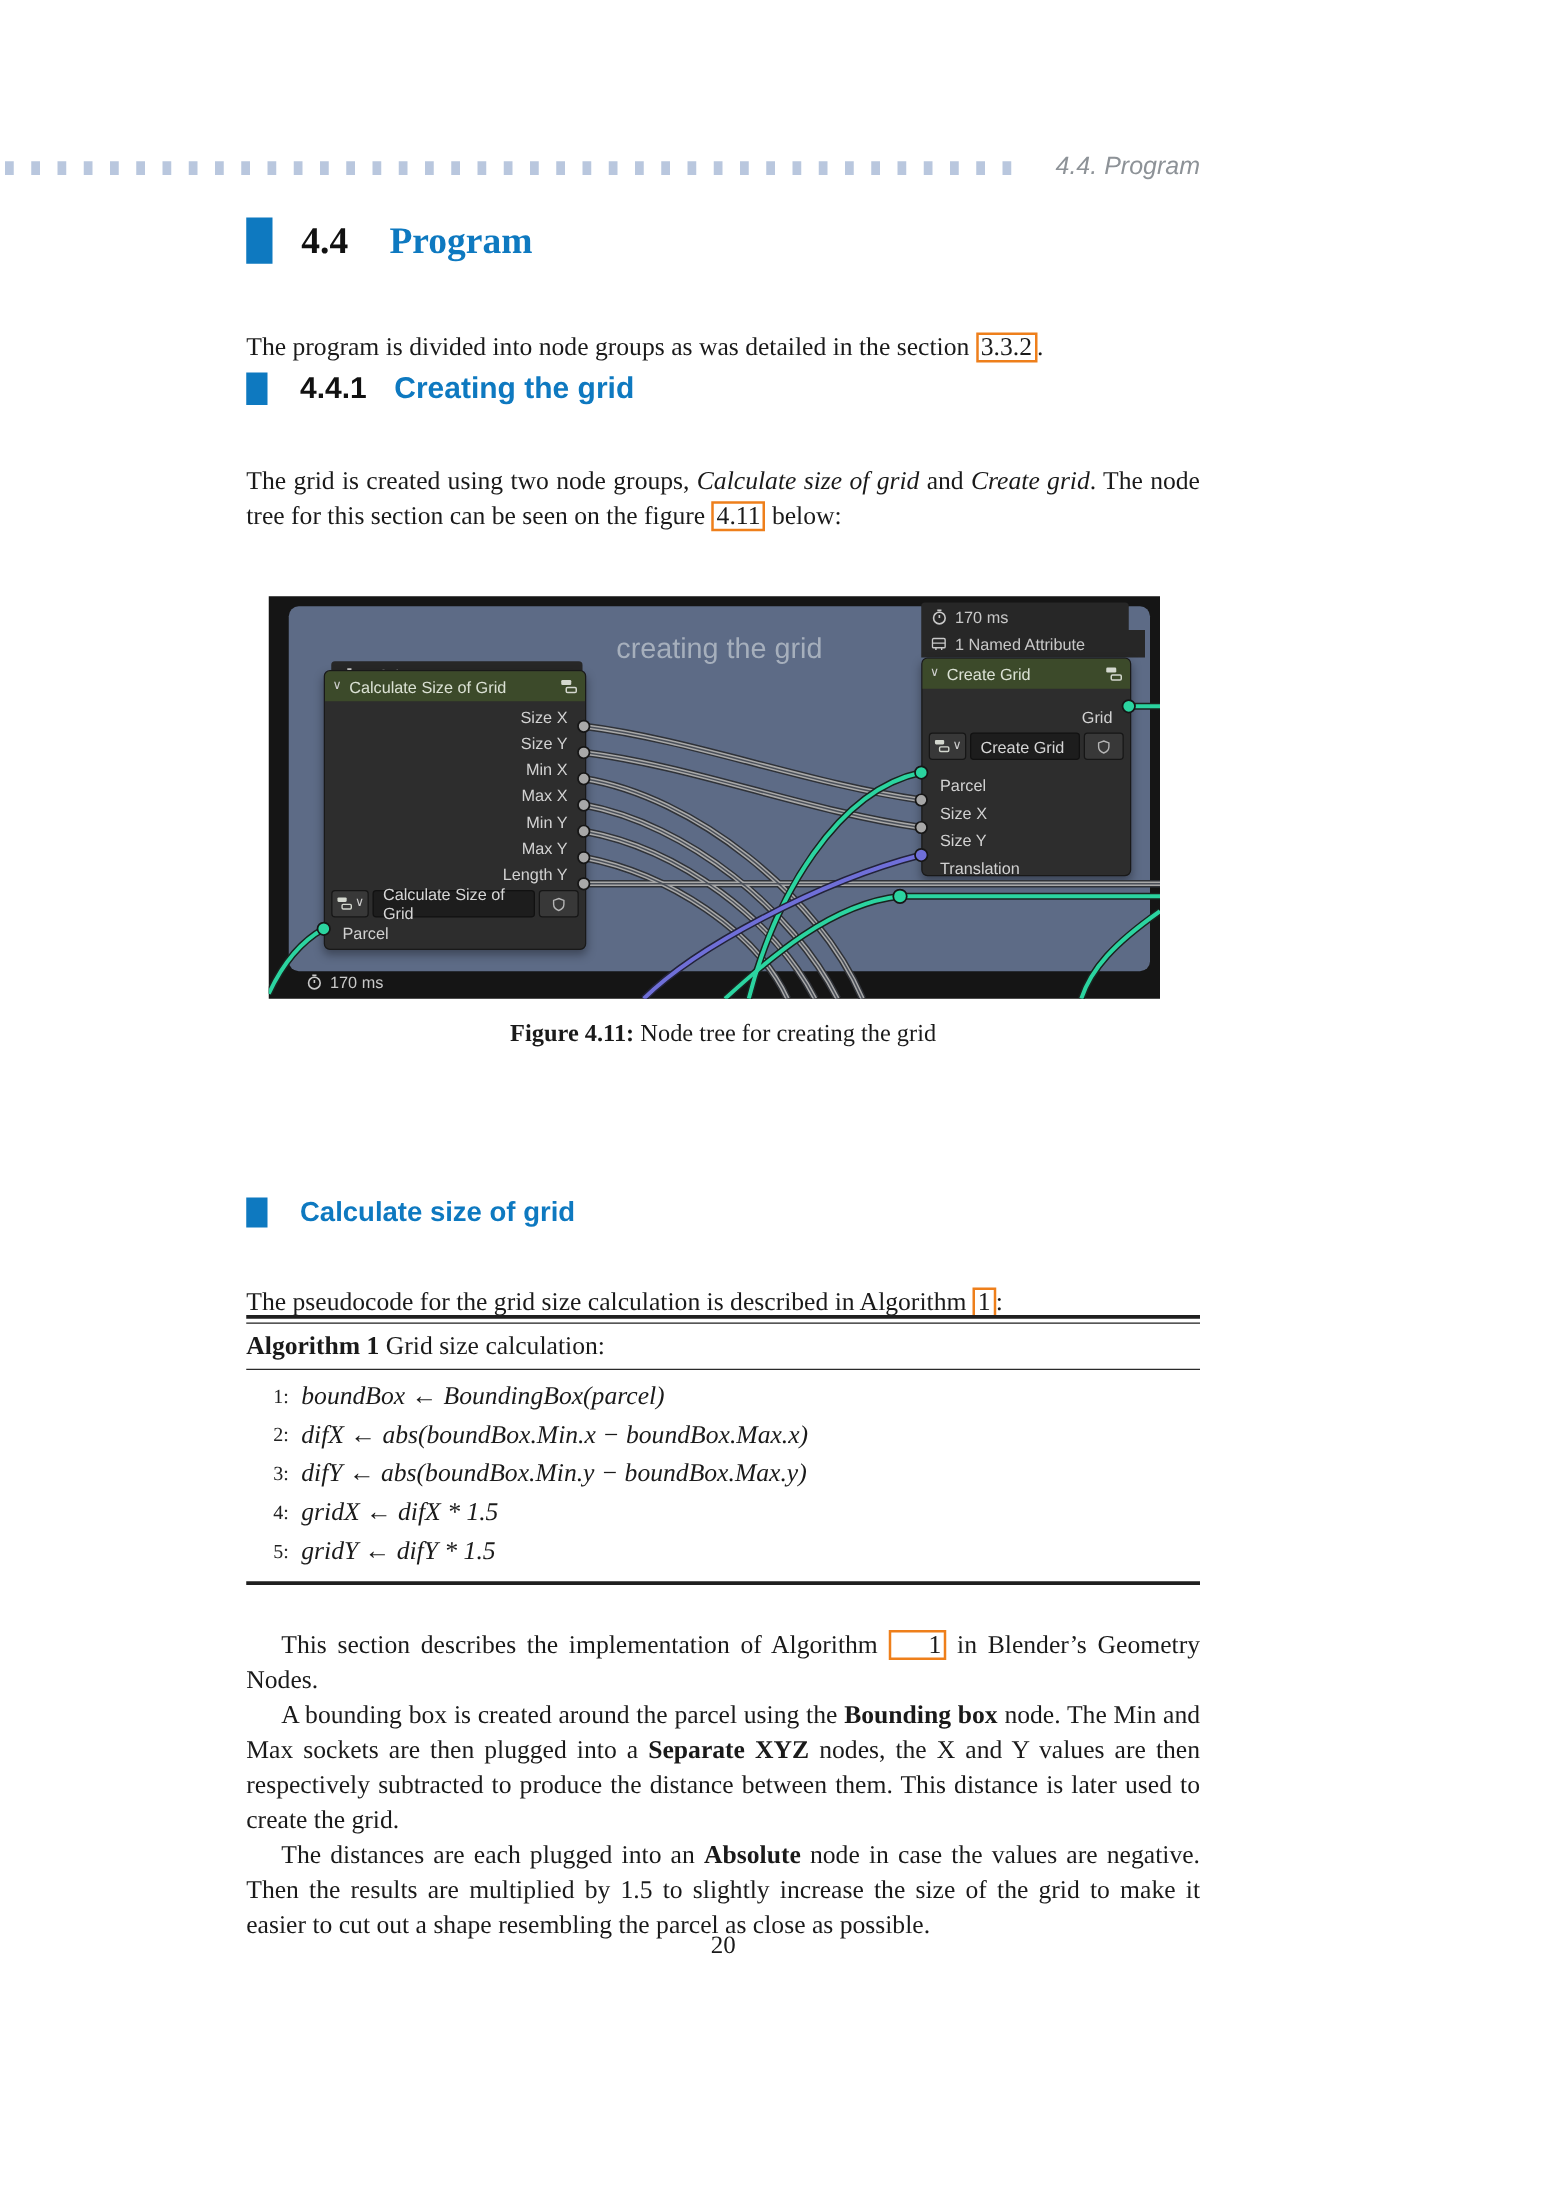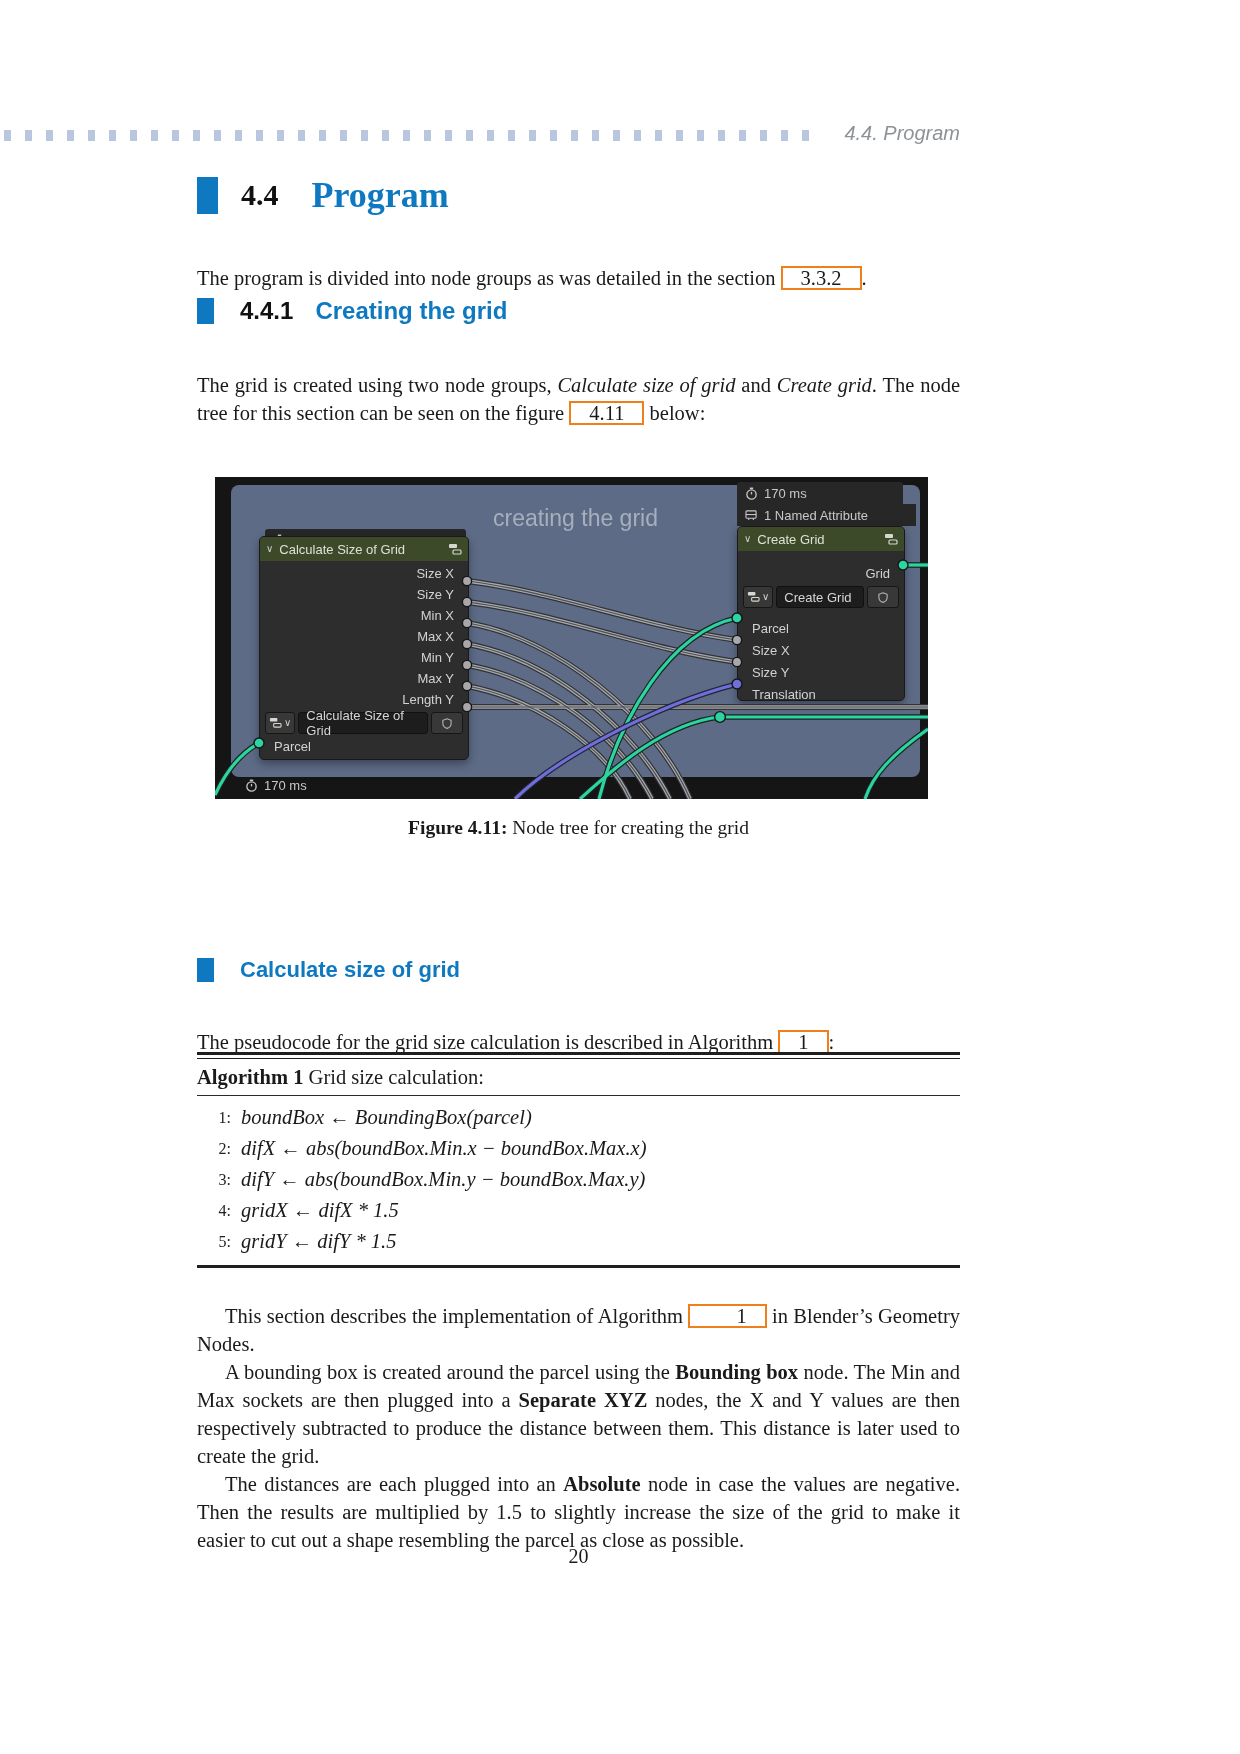--- a/index.html
+++ b/index.html
@@ -11,41 +11,41 @@
   .dots{position:absolute;left:0;top:5px;white-space:nowrap;}
   .hdr-sq{display:inline-block;width:7px;height:11px;margin-right:14px;background:#b9c7de;}
   .runhead-title{position:absolute;right:0;top:0;font-family:"Liberation Sans","DejaVu Sans",sans-serif;
         font-style:italic;font-size:20px;color:#8d9297;}
 
   
   .sec-head{position:absolute;left:197px;top:174px;display:flex;align-items:center;
         font-family:Liberation Serif, serif;font-weight:bold;}
   .sec-sq{width:21px;height:37px;background:#0e79c0;margin-right:23px;}
   .sec-num{font-size:30px;color:#111;margin-right:33px;}
-  .sec-title{font-size:36px;color:#0e79c0;}
+  .sec-title{font-size:30px;color:#0e79c0;}
 
   .sub-head{position:absolute;left:197px;top:297px;display:flex;align-items:center;
         font-family:"Liberation Sans","DejaVu Sans",sans-serif;font-weight:bold;}
   .sub-sq{width:17px;height:26px;background:#0e79c0;margin-right:26px;}
   .sub-num{font-size:24px;color:#111;margin-right:22px;}
   .sub-title{font-size:24px;color:#0e79c0;}
 
   .par-head{position:absolute;left:197px;top:957px;display:flex;align-items:center;
         font-family:"Liberation Sans","DejaVu Sans",sans-serif;font-weight:bold;}
   .par-sq{width:17px;height:24px;background:#0e79c0;margin-right:26px;}
   .par-title{font-size:22px;color:#0e79c0;}
 
   
   .para{position:absolute;left:197px;width:763px;font-size:20.5px;line-height:28px;
         text-align:justify;color:#1a1a1a;}
   .para.noj{text-align:left;}
   .indent{text-indent:28px;}
   .it{font-style:italic;}
   .bf{font-weight:bold;}
-  .refbox{display:inline-block;border:2px solid #ee7f1b;padding:0 18px;line-height:20px;
+  .refbox{display:inline-block;border:2px solid #ee7f1b;padding:0 2px;line-height:20px;
         text-decoration:none;color:#1a1a1a;}
 
   
   .algo{position:absolute;left:197px;top:1052px;width:763px;font-size:20.5px;color:#1a1a1a;}
   .algo-ruletop{border-top:3px solid #1f1f1f;}
   .algo-ruletop2{border-top:1.5px solid #1f1f1f;margin-top:3px;}
   .algo-title{padding:7px 0 6px 0;}
   .algo-rulemid{border-top:1.5px solid #2a2a2a;}
   .algo-body{padding:6px 0 8px 0;}
   .algo-line{display:flex;line-height:31px;}

